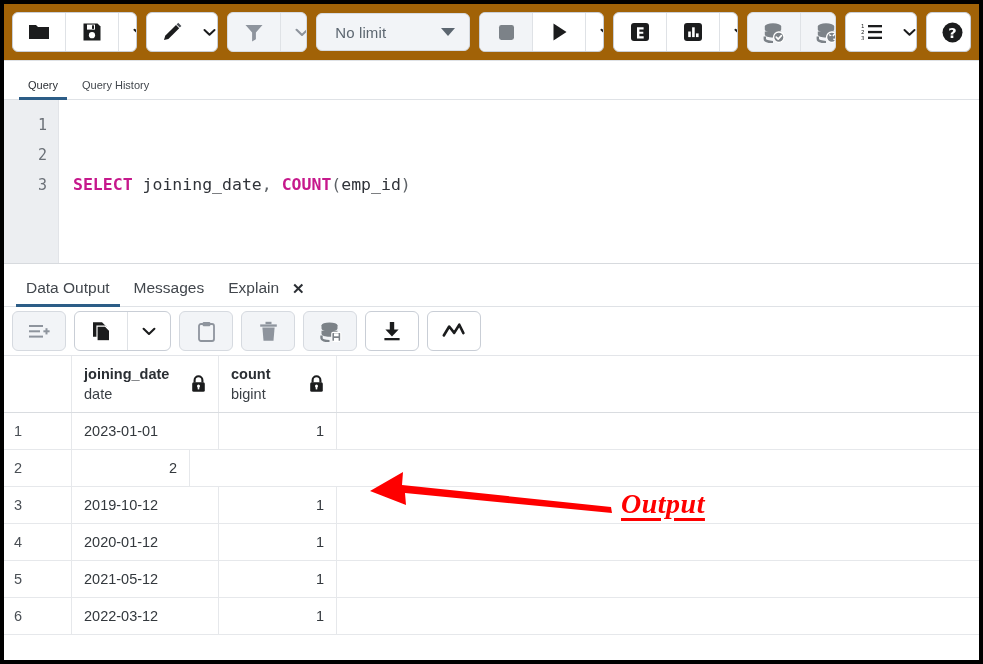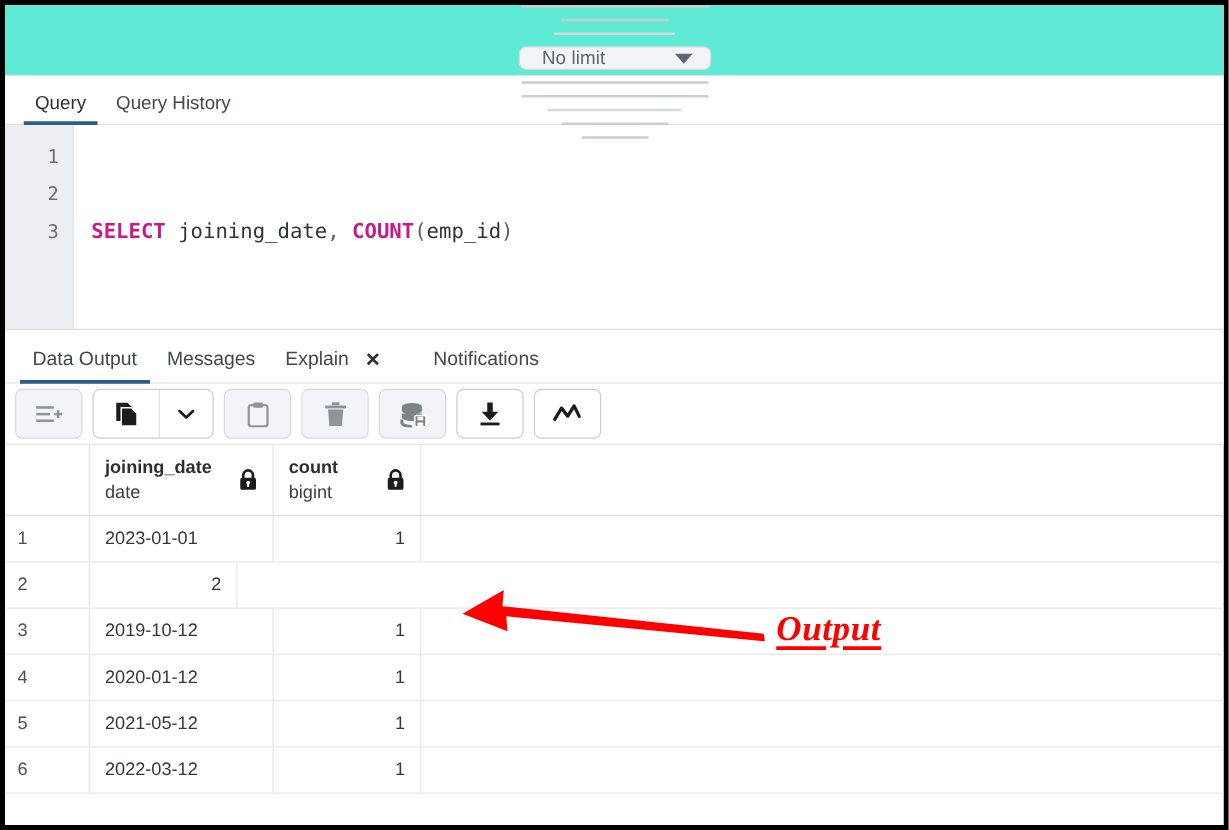--- a/index.html
+++ b/index.html
@@ -17,27 +17,26 @@
     box-sizing: border-box;
     border: 4px solid #000000;
     background: #ffffff;
     overflow: hidden;
   }
 
   
   .toolbar {
     height: 57px;
     box-sizing: border-box;
-    background: #5eead4;
+    background: #a16207;
     border-bottom: 1px solid #dfe2e6;
     display: flex;
     align-items: center;
     padding: 0 8px;
     gap: 9px;
-    flex-direction: column;
   }
   .btn-group {
     display: flex;
     align-items: stretch;
     border: 1px solid #c9ced6;
     border-radius: 6px;
     background: #ffffff;
     overflow: hidden;
     height: 38px;
   }
@@ -93,21 +92,21 @@
   
   .tabstrip {
     display: flex;
     align-items: flex-end;
     height: 38px;
     padding-left: 12px;
     background: #ffffff;
     border-bottom: 1px solid #dfe2e6;
   }
   .tab {
-    font-size: 15px;
+    font-size: 11px;
     color: #42474d;
     padding: 0 12px 8px 12px;
     cursor: pointer;
     position: relative;
     white-space: nowrap;
   }
   .tab.active { color: #2b2f34; }
   .tab.active::after {
     content: "";
     position: absolute;
@@ -459,23 +458,20 @@
   <div class="outtabs">
     <div class="otab active">
       <span>Data Output</span>
     </div>
     <div class="otab">
       <span>Messages</span>
     </div>
     <div class="otab">
       <span>Explain</span>
       <span class="x">✕</span>
-    </div>
-    <div class="otab" style="margin-left:18px;">
-      <span>Notifications</span>
     </div>
   </div>
 
   <div class="restoolbar">
     <div class="btn-group disabled">
       <div class="tb-btn">
         <svg width="22" height="19" viewBox="0 0 22 19">
           <rect x="1" y="3" width="14" height="2" fill="#8e949d"></rect>
           <rect x="1" y="8.3" width="11" height="2" fill="#8e949d"></rect>
           <rect x="1" y="13.6" width="14" height="2" fill="#8e949d"></rect>

